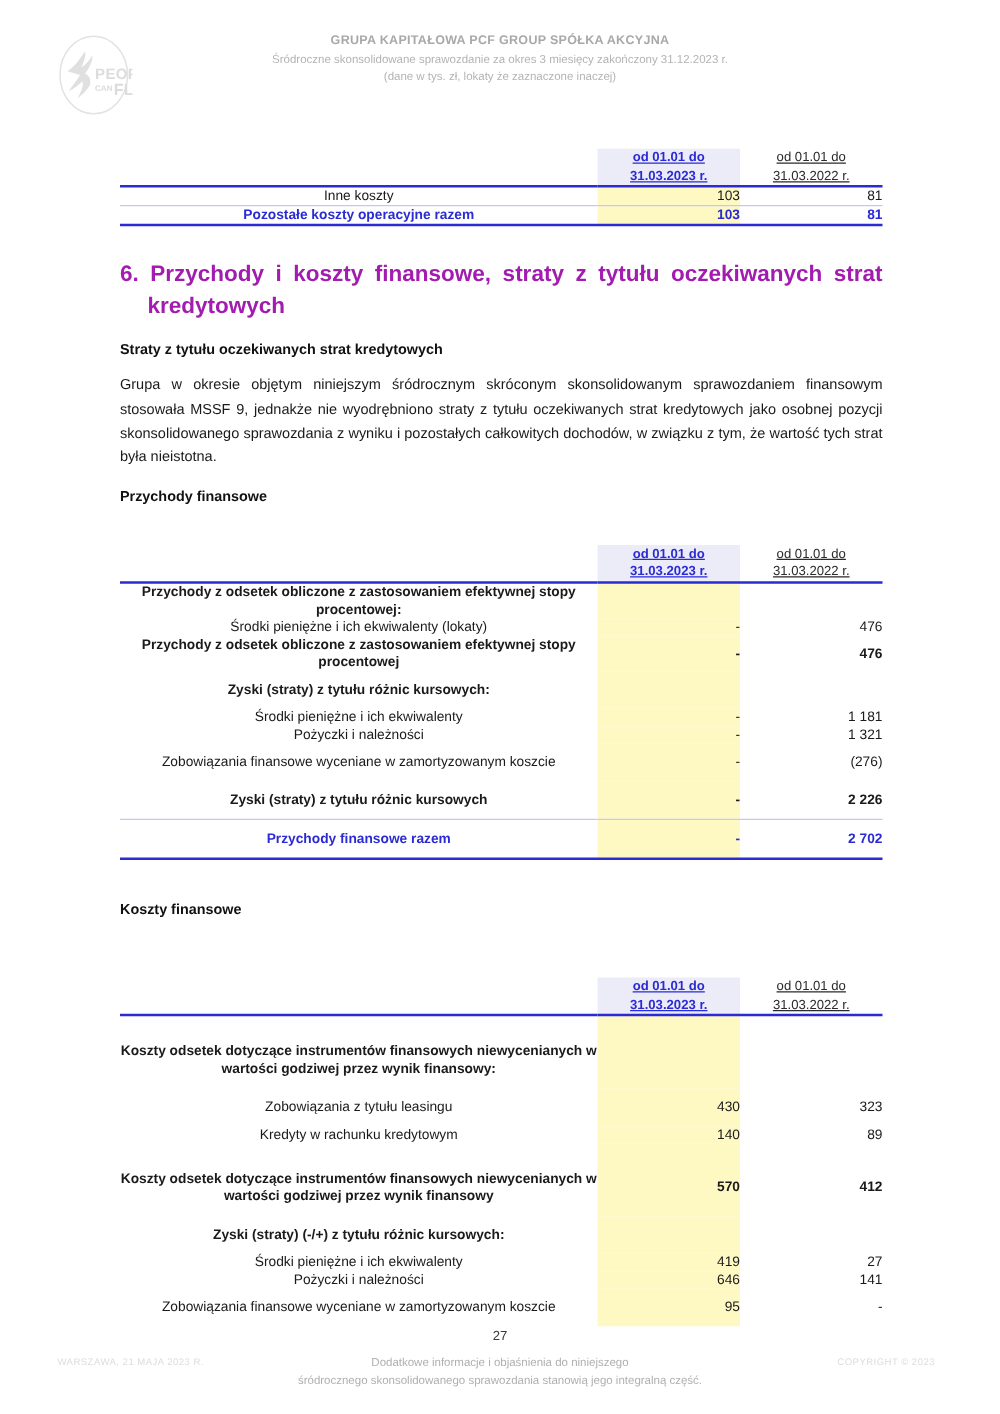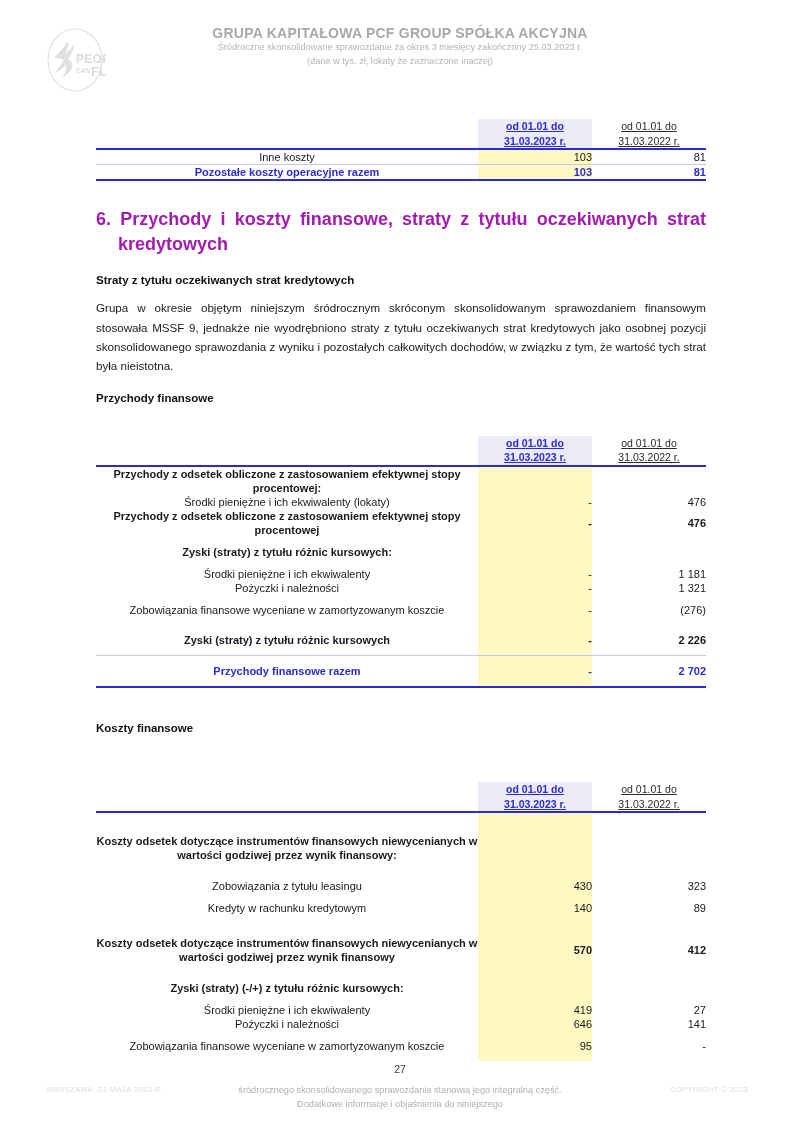--- a/index.html
+++ b/index.html
@@ -21,21 +21,21 @@
 
   
   .doc-header {
     position: absolute;
     top: 26px;
     left: 0;
     width: 800px;
     text-align: center;
   }
   .doc-header .line1 {
-    font-size: 14px;
+    font-size: 10px;
     font-weight: bold;
     letter-spacing: 0.25px;
     color: #a8a8a8;
     line-height: 14px;
   }
   .doc-header .line2,
   .doc-header .line3 {
     font-size: 9.2px;
     color: #b4b4b4;
     line-height: 14px;
@@ -198,21 +198,21 @@
       <ellipse cx="31" cy="33" rx="27" ry="31" fill="none" stroke="#e2e2e2" stroke-width="1.2"></ellipse>
       <path d="M10 30 C16 26 20 20 24 14 C25 18 23 23 21 27 C25 24 28 21 30 17 C30 23 27 28 24 32 C27 33 29 36 28 41 C26 45 22 48 18 52 C21 46 23 42 22 38 C19 41 15 44 11 46 C14 41 18 37 20 33 Z" fill="#e0e0e0"></path>
       <text x="32" y="36" font-family="'Liberation Sans', sans-serif" font-size="12" font-weight="bold" fill="#dcdcdc" letter-spacing="0.3">PEOPLE</text>
       <text x="32" y="46" font-family="'Liberation Sans', sans-serif" font-size="6.5" font-weight="bold" fill="#dcdcdc">CAN</text>
       <text x="47" y="49" font-family="'Liberation Sans', sans-serif" font-size="13" font-weight="bold" fill="#dcdcdc">FLY</text>
     </svg>
   </div>
 
   <div class="doc-header">
     <div class="line1">GRUPA KAPITAŁOWA PCF GROUP SPÓŁKA AKCYJNA</div>
-    <div class="line2">Śródroczne skonsolidowane sprawozdanie za okres 3 miesięcy zakończony 25.03.2023 r.</div>
+    <div class="line2">Śródroczne skonsolidowane sprawozdanie za okres 3 miesięcy zakończony 31.12.2023 r.</div>
     <div class="line3">(dane w tys. zł, lokaty że zaznaczone inaczej)</div>
   </div>
 
   <div class="content">
 
     <div style="height:119px"></div>
     <table class="fin">
       <colgroup>
           <col class="c-label">
           <col class="c-2023">
@@ -389,19 +389,19 @@
           <td class="num y2023">95</td>
           <td class="num y2022">-</td>
         </tr>
       </tbody>
     </table>
 
   </div>
 
   <div class="pageno">27</div>
   <div class="foot-center">
+    <div>Dodatkowe informacje i objaśnienia do niniejszego</div>
     <div>śródrocznego skonsolidowanego sprawozdania  stanowią jego integralną część.</div>
-    <div>Dodatkowe informacje i objaśnienia do niniejszego</div>
   </div>
   <div class="foot-left">WARSZAWA, 21 MAJA 2023 R.</div>
   <div class="foot-right">COPYRIGHT © 2023</div>
 
 </div>
 
 </body></html>

